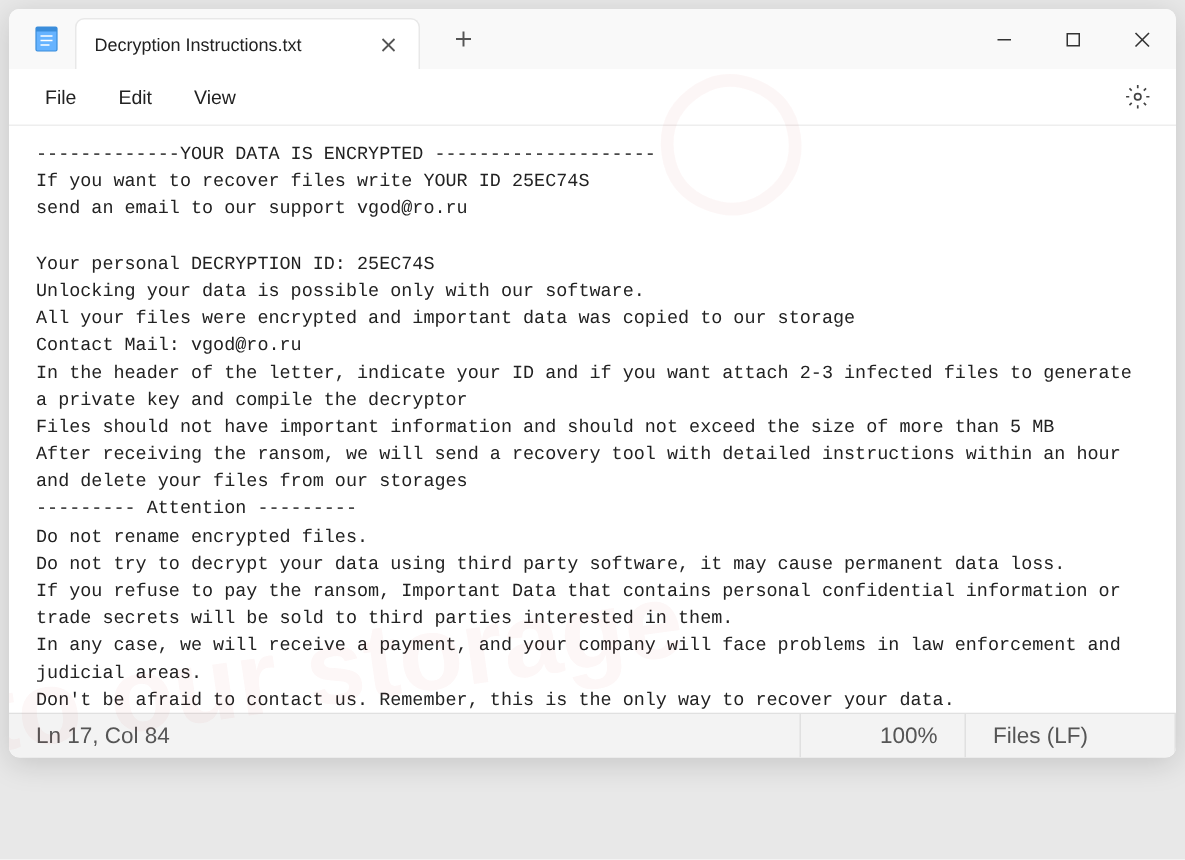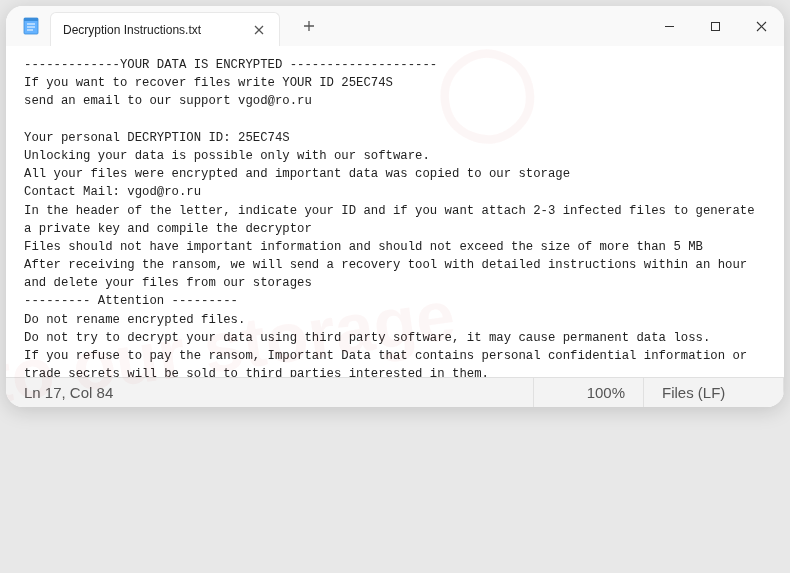--- a/index.html
+++ b/index.html
@@ -4,23 +4,23 @@
   <style>
     * { box-sizing: border-box; margin: 0; padding: 0; }
     html, body { width: 790px; height: 573px; overflow: hidden; }
     body {
       font-family: 'Segoe UI', Tahoma, sans-serif;
       background: #e8e8e8;
       padding: 6px;
     }
     .window {
       width: 778px;
-      height: 401px;
+      height: 499px;
       background: #ffffff;
-      border-radius: 17px;
+      border-radius: 7px;
       box-shadow: 0 4px 20px rgba(0,0,0,0.15);
       display: flex;
       flex-direction: column;
       overflow: hidden;
       position: relative;
     }
     .titlebar {
       display: flex;
       align-items: center;
       height: 40px;
@@ -198,20 +198,32 @@
       </div>
       <div class="win-btn close">
         <svg width="11" height="11" viewBox="0 0 11 11">
             <line x1="1" y1="1" x2="10" y2="10" stroke="currentColor" stroke-width="1.1"></line>
             <line x1="10" y1="1" x2="1" y2="10" stroke="currentColor" stroke-width="1.1"></line>
           </svg>
       </div>
     </div>
   </div>
 
+  <div class="menubar">
+    <div class="menu-item">File</div>
+    <div class="menu-item">Edit</div>
+    <div class="menu-item">View</div>
+    <div class="spacer"></div>
+    <div class="settings-btn">
+      <svg width="17" height="17" viewBox="0 0 24 24" fill="none" stroke="#444" stroke-width="1.6">
+        <circle cx="12" cy="12" r="3"></circle>
+        <path d="M12 1v3M12 20v3M4.2 4.2l2.1 2.1M17.7 17.7l2.1 2.1M1 12h3M20 12h3M4.2 19.8l2.1-2.1M17.7 6.3l2.1-2.1"></path>
+      </svg>
+    </div>
+  </div>
 
   <div class="editor">-------------YOUR DATA IS ENCRYPTED --------------------
 If you want to recover files write YOUR ID 25EC74S
 send an email to our support vgod@ro.ru
 
 Your personal DECRYPTION ID: 25EC74S
 Unlocking your data is possible only with our software.
 All your files were encrypted and important data was copied to our storage
 Contact Mail: vgod@ro.ru
 In the header of the letter, indicate your ID and if you want attach 2-3 infected files to generate a private key and compile the decryptor

